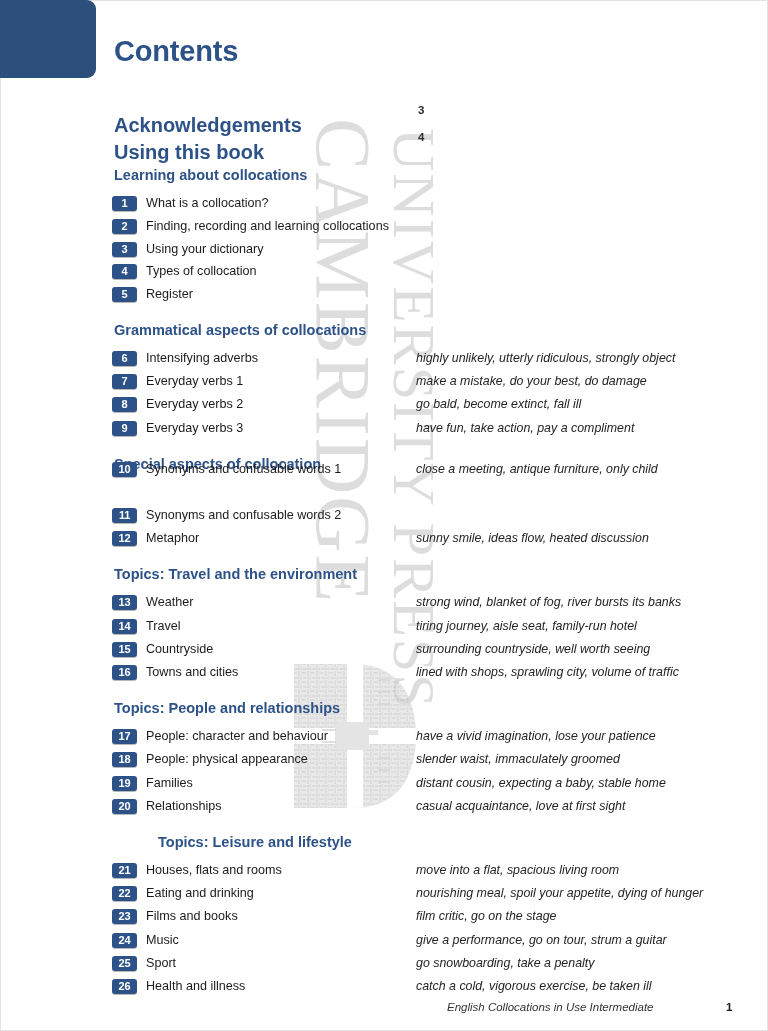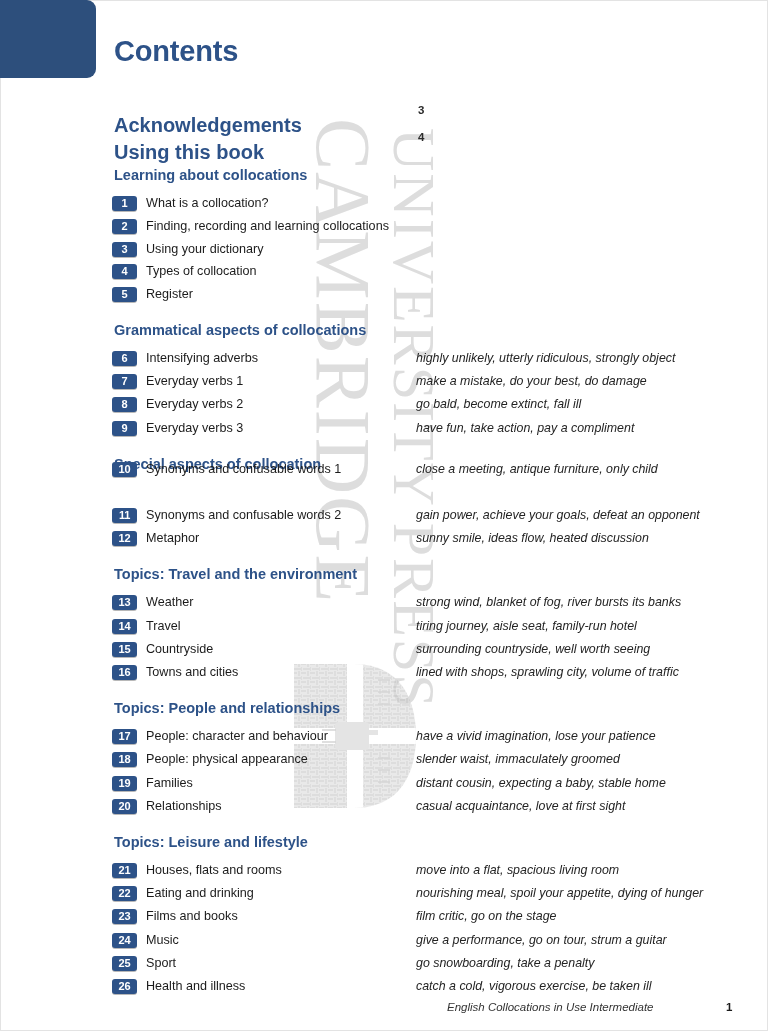--- a/index.html
+++ b/index.html
@@ -300,21 +300,20 @@
       </div>
       <div class="section-heading" style="top: 455.8px;">Special aspects of collocation</div>
       <div class="unit-row" style="top: 462px; padding-left: 21px;">
         <span class="unit-badge">10</span>
         <span class="unit-title">Synonyms and confusable words 1</span>
         <span class="unit-examples">close a meeting, antique furniture, only child</span>
       </div>
       <div class="unit-row" style="top: 508px;">
         <span class="unit-badge">11</span>
         <span class="unit-title">Synonyms and confusable words 2</span>
-        <span class="unit-examples">gain power, achieve your goals, defeat an opponent</span>
       </div>
       <div class="unit-row" style="top: 531.2px;">
         <span class="unit-badge">12</span>
         <span class="unit-title">Metaphor</span>
         <span class="unit-examples">sunny smile, ideas flow, heated discussion</span>
       </div>
       <div class="section-heading" style="top: 566.4px;">Topics: Travel and the environment</div>
       <div class="unit-row" style="top: 595.4px;">
         <span class="unit-badge">13</span>
         <span class="unit-title">Weather</span>
@@ -349,21 +348,21 @@
       <div class="unit-row" style="top: 775.6px;">
         <span class="unit-badge">19</span>
         <span class="unit-title">Families</span>
         <span class="unit-examples">distant cousin, expecting a baby, stable home</span>
       </div>
       <div class="unit-row" style="top: 798.8px;">
         <span class="unit-badge">20</span>
         <span class="unit-title">Relationships</span>
         <span class="unit-examples">casual acquaintance, love at first sight</span>
       </div>
-      <div class="section-heading" style="top: 834px;">Topics: Leisure and lifestyle</div>
+      <div class="section-heading" style="top: 834px; margin-left: 44px;">Topics: Leisure and lifestyle</div>
       <div class="unit-row" style="top: 863px;">
         <span class="unit-badge">21</span>
         <span class="unit-title">Houses, flats and rooms</span>
         <span class="unit-examples">move into a flat, spacious living room</span>
       </div>
       <div class="unit-row" style="top: 886.2px;">
         <span class="unit-badge">22</span>
         <span class="unit-title">Eating and drinking</span>
         <span class="unit-examples">nourishing meal, spoil your appetite, dying of hunger</span>
       </div>

